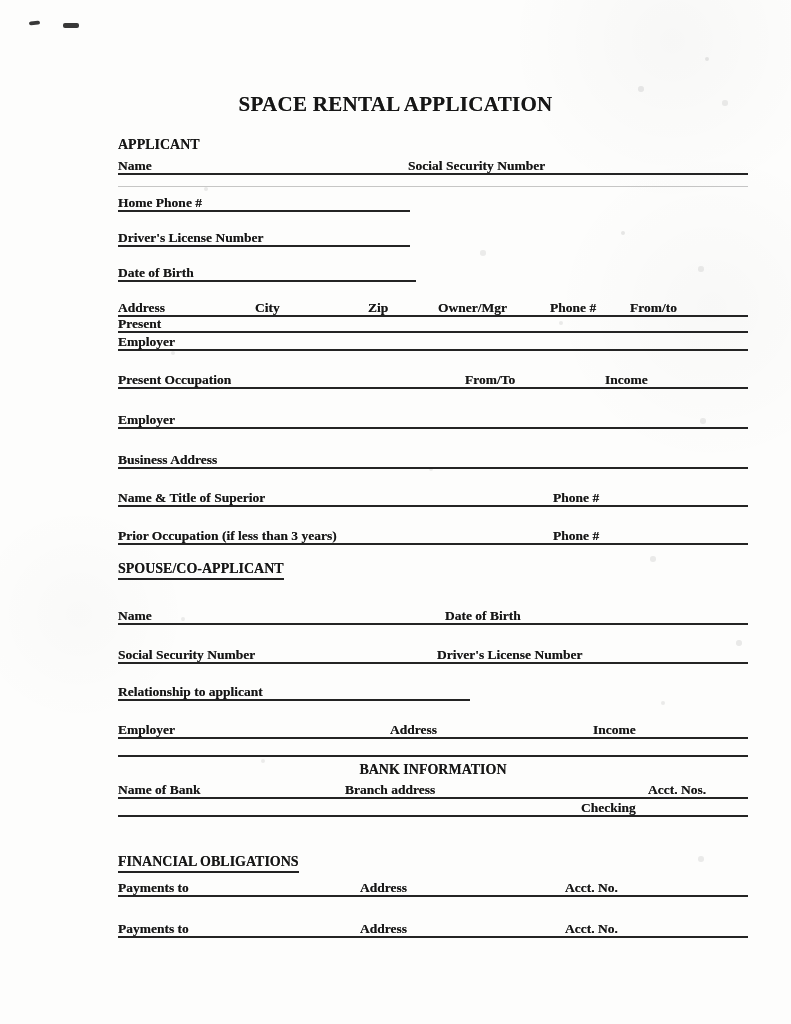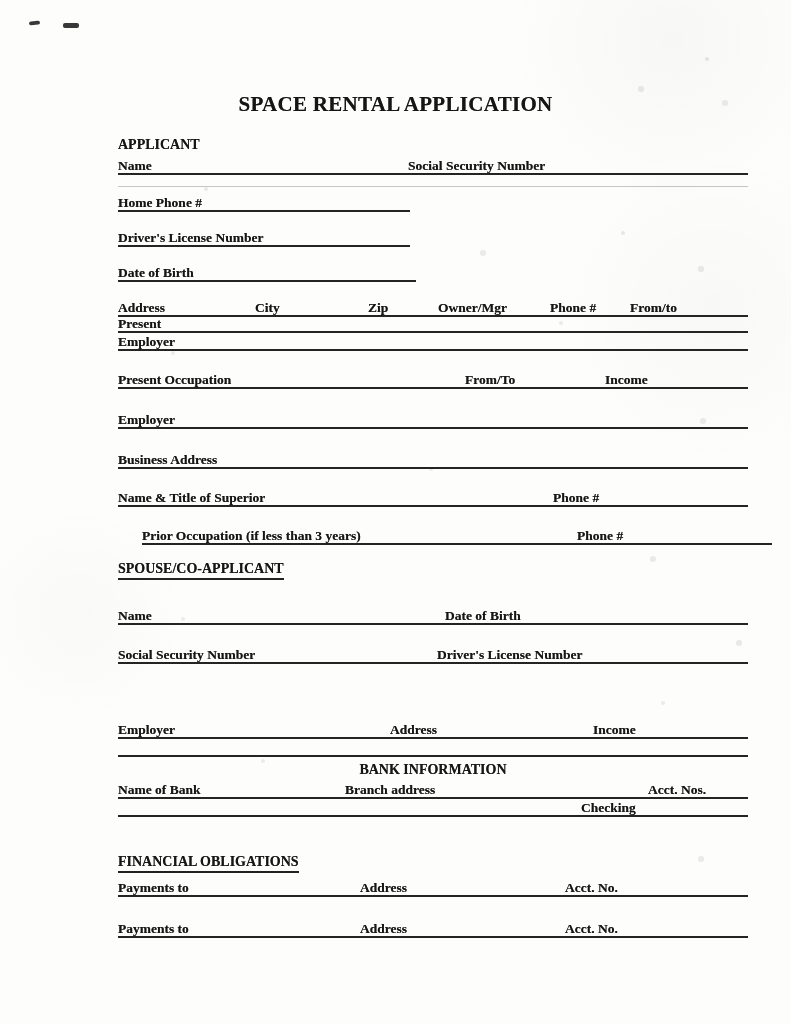--- a/index.html
+++ b/index.html
@@ -112,21 +112,21 @@
     <span class="fill" style="left:112px;width:518px;"></span>
   </div>
 
   <div class="row" style="left:118px;top:487px;width:630px;">
     <span class="lbl" style="left:0;">Name &amp; Title of Superior</span>
     <span class="fill" style="left:160px;width:273px;"></span>
     <span class="lbl" style="left:435px;">Phone #</span>
     <span class="fill" style="left:490px;width:140px;"></span>
   </div>
 
-  <div class="row" style="left:118px;top:525px;width:630px;margin-left:24px;">
+  <div class="row" style="left:118px;top:525px;width:630px;">
     <span class="lbl" style="left:0;">Prior Occupation (if less than 3 years)</span>
     <span class="fill" style="left:240px;width:193px;"></span>
     <span class="lbl" style="left:435px;">Phone #</span>
     <span class="fill" style="left:490px;width:140px;"></span>
   </div>
 
   <div class="heading underlined" style="left:118px;top:561px;">SPOUSE/CO-APPLICANT</div>
 
   <div class="row" style="left:118px;top:605px;width:630px;">
     <span class="lbl" style="left:0;">Name</span>
@@ -135,20 +135,24 @@
     <span class="fill" style="left:418px;width:212px;"></span>
   </div>
 
   <div class="row" style="left:118px;top:644px;width:630px;">
     <span class="lbl" style="left:0;">Social Security Number</span>
     <span class="fill" style="left:164px;width:153px;"></span>
     <span class="lbl" style="left:319px;">Driver's License Number</span>
     <span class="fill" style="left:482px;width:148px;"></span>
   </div>
 
+  <div class="row" style="left:118px;top:681px;width:352px;">
+    <span class="lbl" style="left:0;">Relationship to applicant</span>
+    <span class="fill" style="left:170px;width:182px;"></span>
+  </div>
 
   <div class="row" style="left:118px;top:719px;width:630px;">
     <span class="lbl" style="left:0;">Employer</span>
     <span class="fill" style="left:64px;width:206px;"></span>
     <span class="lbl" style="left:272px;">Address</span>
     <span class="fill" style="left:330px;width:143px;"></span>
     <span class="lbl" style="left:475px;">Income</span>
     <span class="fill" style="left:528px;width:102px;"></span>
   </div>
 

